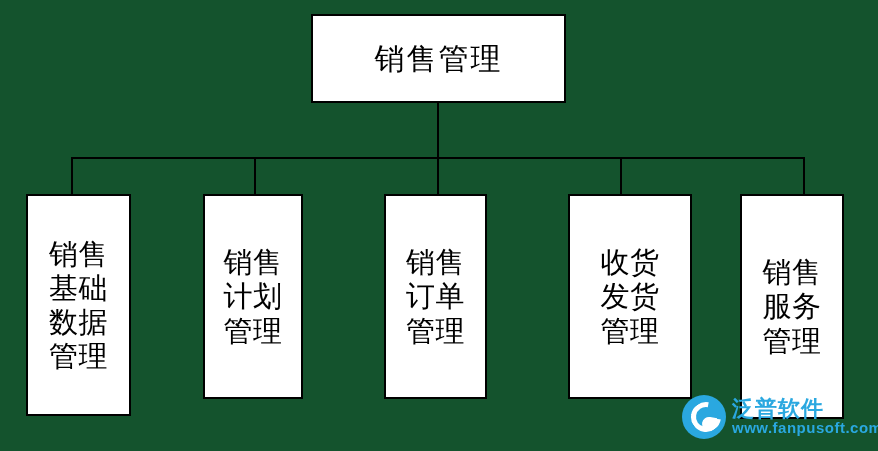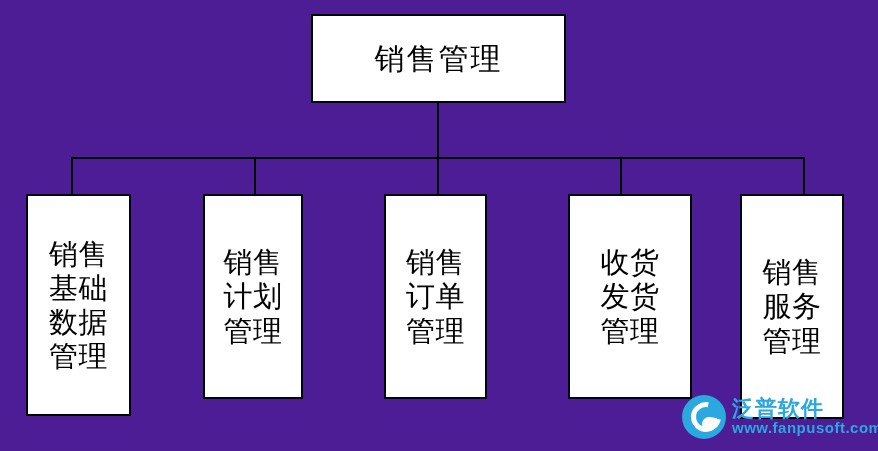--- a/index.html
+++ b/index.html
@@ -7,21 +7,21 @@
     padding: 0;
     background: #ffffff;
   }
   body {
     font-family: "Liberation Serif", "DejaVu Serif", serif;
   }
   #canvas {
     position: relative;
     width: 878px;
     height: 451px;
-    background: #4c1d95;
+    background: #14532d;
     overflow: hidden;
   }
   .node {
     position: absolute;
     box-sizing: border-box;
     border: 2px solid #000000;
     background: #ffffff;
     display: flex;
     align-items: center;
     justify-content: center;

